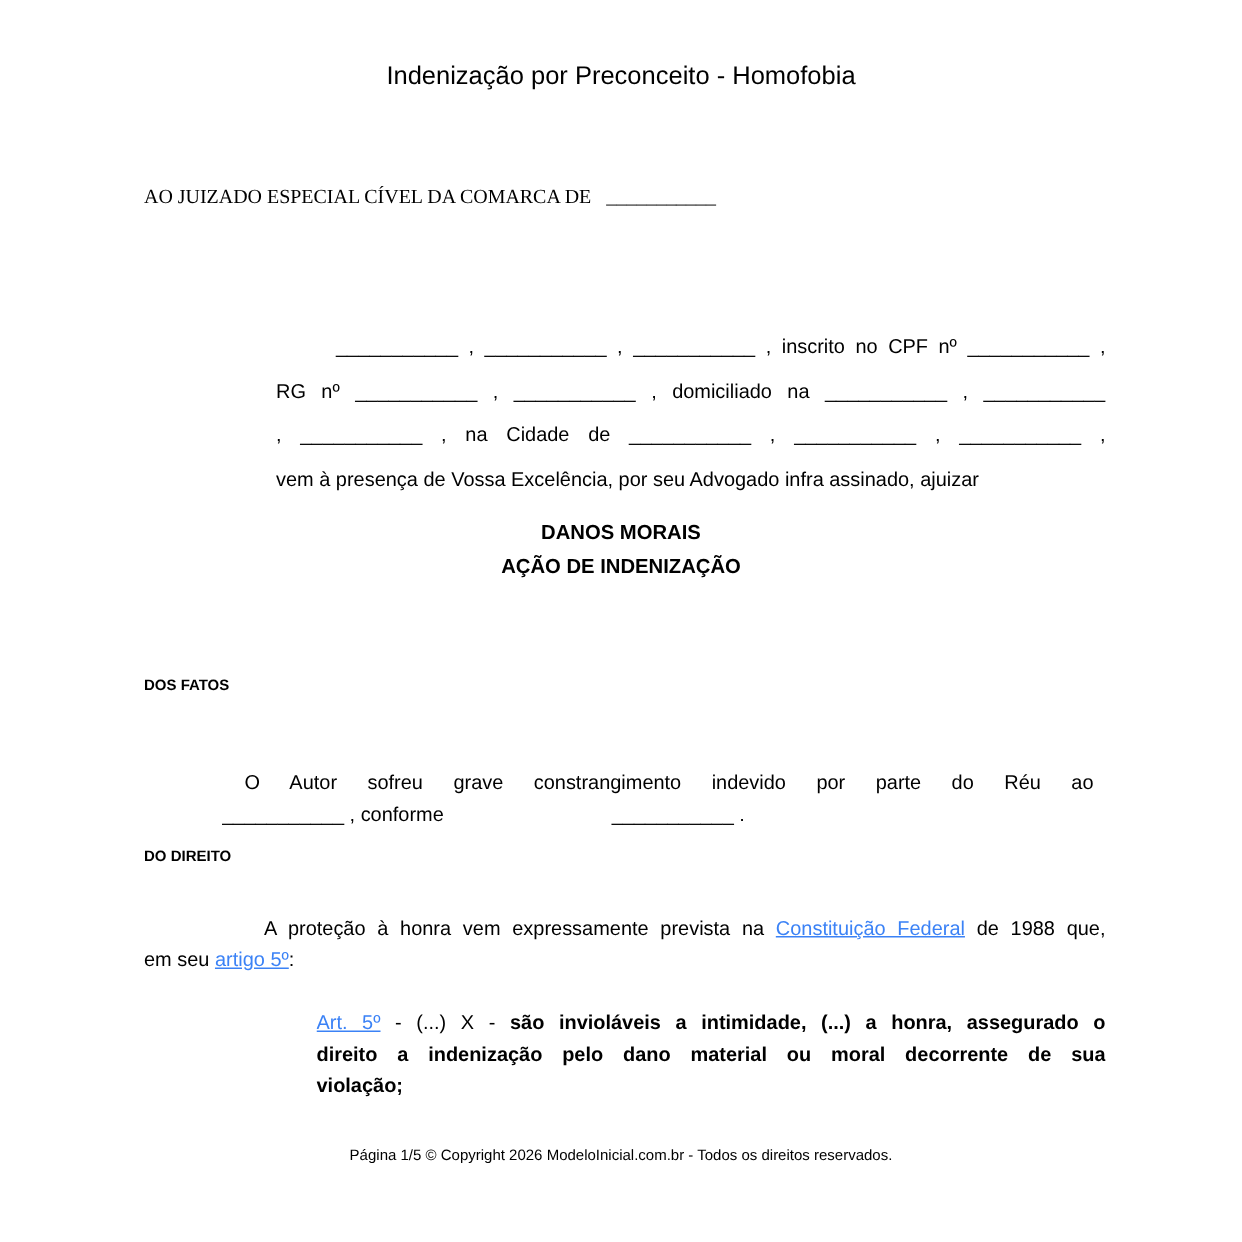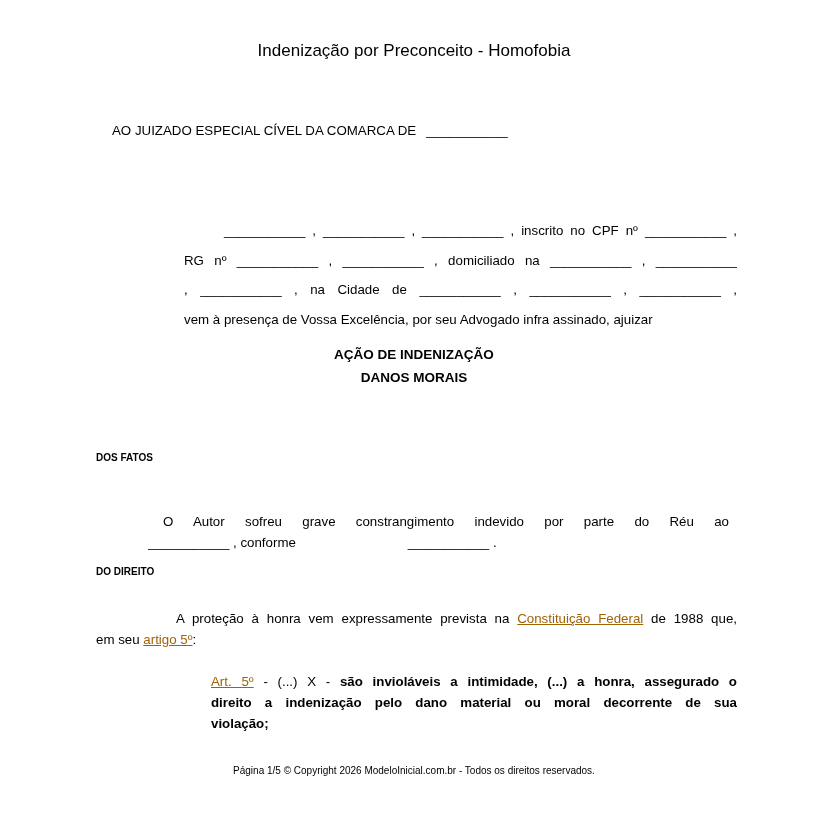--- a/index.html
+++ b/index.html
@@ -21,46 +21,46 @@
   .line{overflow:hidden;}
   .qual{line-height:29.6px;width:553px;}
   .qual .first{text-indent:40px;}
   .body21{line-height:21px;}
   .fatos{width:581px;}
   .fatos .first{text-indent:15px;}
   .direito{width:641px;}
   .direito .first{text-indent:80px;}
   .quote{width:526px;}
   .b{font-weight:bold;}
-  .doclink{color:#a16207;text-decoration:underline;cursor:pointer;}
+  .doclink{color:#3b82f6;text-decoration:underline;cursor:pointer;}
   .blank-gap{display:inline-block;width:112px;}
   .addr-blank{margin-left:10px;}
   .footer{font-size:10px;}
 </style>
 </head>
 <body>
 
 <div class="page">
 
   <div class="abs centered doc-title" style="top:41px;">Indenização por Preconceito - Homofobia</div>
 
-  <div class="abs" style="top:123px;left:112px;">
+  <div class="abs" style="top:123px;left:96px;font-family:Liberation Serif, serif;">
     <span>AO JUIZADO ESPECIAL CÍVEL DA COMARCA DE</span><span class="addr-blank">___________</span>
   </div>
 
   <div class="abs qual" style="top:216px;left:184px;">
     <div class="line jl first">___________ , ___________ , ___________ , inscrito no CPF nº ___________ ,</div>
     <div class="line jl">RG nº ___________ , ___________ , domiciliado na ___________ , ___________</div>
     <div class="line jl">, ___________ , na Cidade de ___________ , ___________ , ___________ ,</div>
     <div class="line">vem à presença de Vossa Excelência, por seu Advogado infra assinado, ajuizar</div>
   </div>
 
   <div class="abs centered action-heading" style="top:344px;">
+    <div>DANOS MORAIS</div>
     <div>AÇÃO DE INDENIZAÇÃO</div>
-    <div>DANOS MORAIS</div>
   </div>
 
   <div class="abs section-heading" style="top:452px;left:96px;">DOS FATOS</div>
 
   <div class="abs fatos body21" style="top:495px;left:148px;margin-top:16px;">
     <div class="line jl first">O Autor sofreu grave constrangimento indevido por parte do Réu ao</div>
     <div class="line">
       <span>___________ , conforme</span><span class="blank-gap"></span><span>___________ .</span>
     </div>
   </div>

